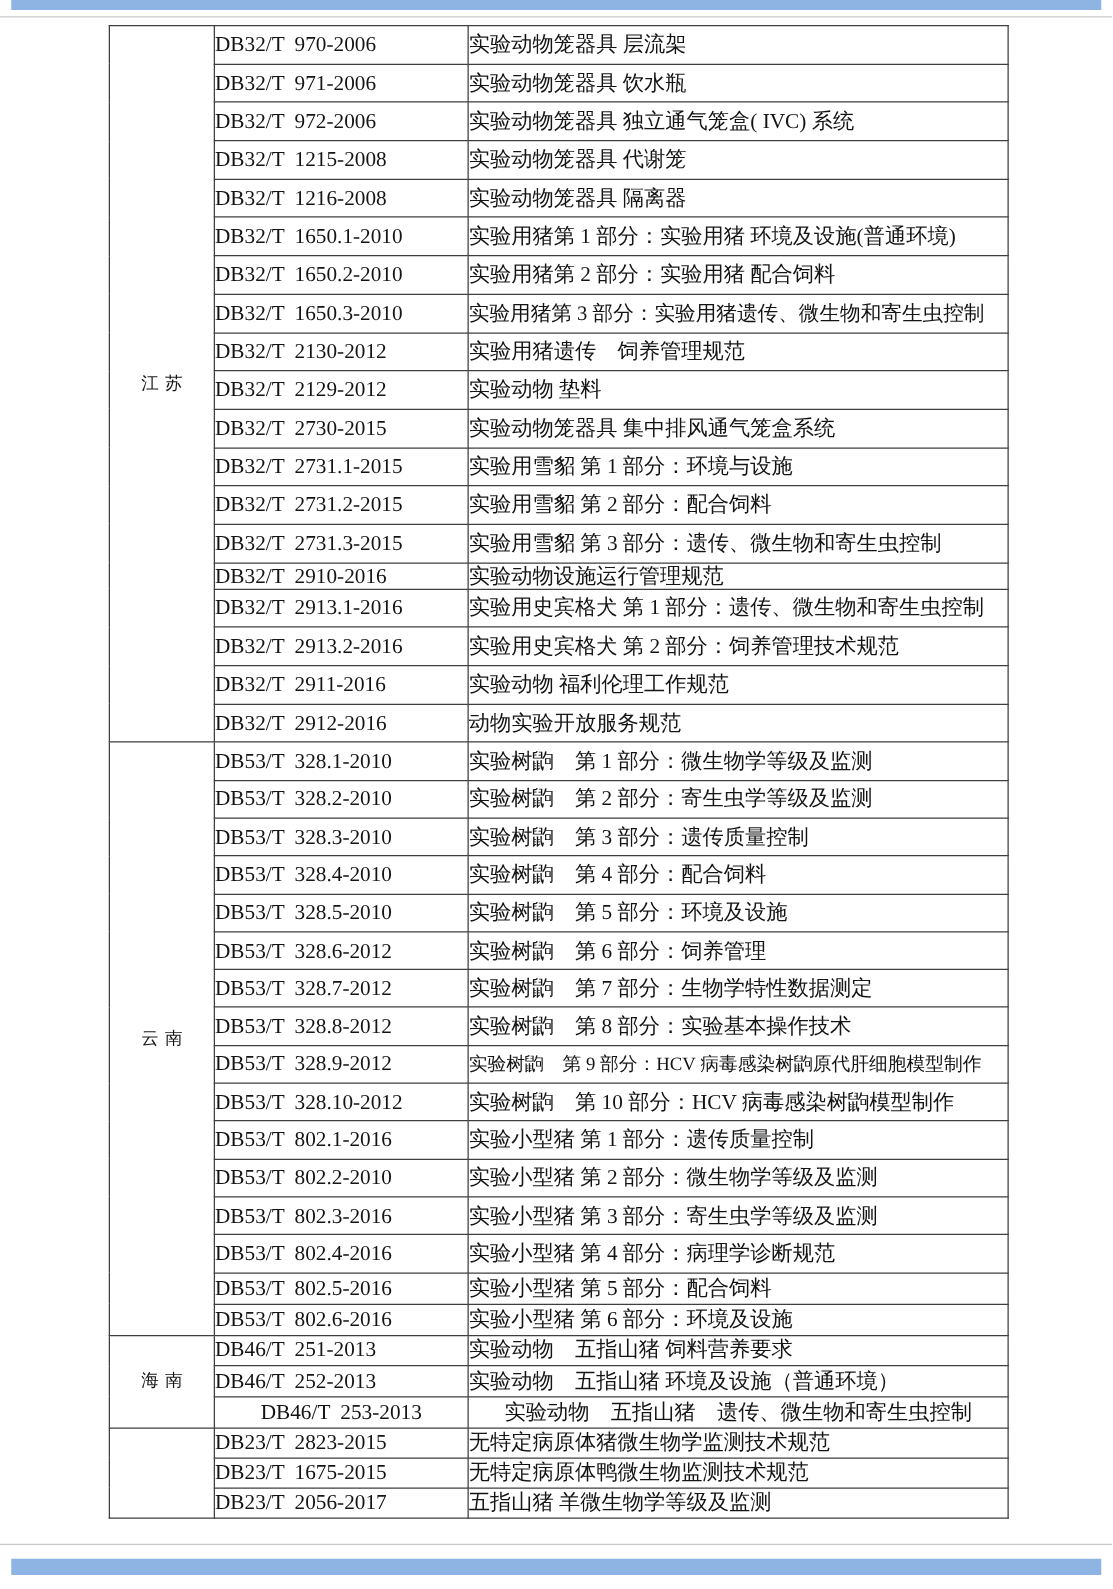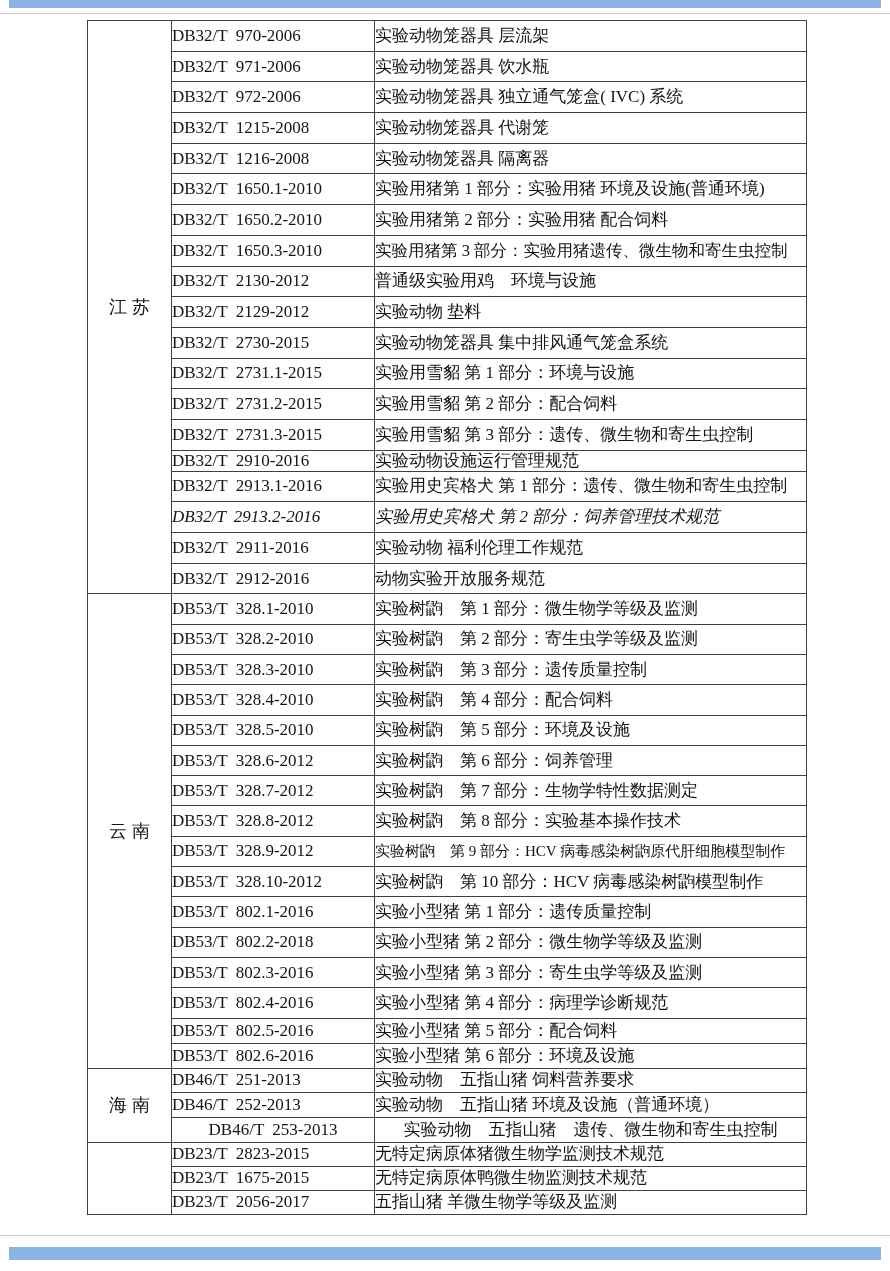--- a/index.html
+++ b/index.html
@@ -26,21 +26,21 @@
   }
   table.standards td{
     border:1px solid #3f3f3f;
     padding:0;
     vertical-align:middle;
     overflow:hidden;
   }
   tr.section-start td{border-top:1.5px solid #3f3f3f;}
   td.province{
     text-align:center;
-    font-size:18px;
+    font-size:14px;
     letter-spacing:5px;
     text-indent:5px;
     font-family:Liberation Serif, serif;
   }
   td.code{padding-left:11px;font-size:17px;white-space:pre;word-spacing:4px;}
   td.title{padding-left:10px;font-size:17px;white-space:pre;}
   td .fit{display:inline-block;white-space:pre;line-height:1;}
 </style>
 </head>
 <body>
@@ -84,21 +84,21 @@
         <tr style="height: 30.7px;">
           <td class="code"><span class="fit">DB32/T 1650.2-2010</span></td>
           <td class="title"><span class="fit">实验用猪第 2 部分：实验用猪 配合饲料</span></td>
         </tr>
         <tr style="height: 30.7px;">
           <td class="code"><span class="fit">DB32/T 1650.3-2010</span></td>
           <td class="title"><span class="fit" style="font-size: 16.5px;">实验用猪第 3 部分：实验用猪遗传、微生物和寄生虫控制</span></td>
         </tr>
         <tr style="height: 30.7px;">
           <td class="code"><span class="fit">DB32/T 2130-2012</span></td>
-          <td class="title"><span class="fit">普通级实验用鸡　环境与设施</span></td>
+          <td class="title"><span class="fit">实验用猪遗传　饲养管理规范</span></td>
         </tr>
         <tr style="height: 30.7px;">
           <td class="code"><span class="fit">DB32/T 2129-2012</span></td>
           <td class="title"><span class="fit">实验动物 垫料</span></td>
         </tr>
         <tr style="height: 30.7px;">
           <td class="code"><span class="fit">DB32/T 2730-2015</span></td>
           <td class="title"><span class="fit">实验动物笼器具 集中排风通气笼盒系统</span></td>
         </tr>
         <tr style="height: 30.7px;">
@@ -114,21 +114,21 @@
           <td class="title"><span class="fit">实验用雪貂 第 3 部分：遗传、微生物和寄生虫控制</span></td>
         </tr>
         <tr style="height: 16px;">
           <td class="code"><span class="fit">DB32/T 2910-2016</span></td>
           <td class="title"><span class="fit">实验动物设施运行管理规范</span></td>
         </tr>
         <tr style="height: 30.7px;">
           <td class="code"><span class="fit">DB32/T 2913.1-2016</span></td>
           <td class="title"><span class="fit">实验用史宾格犬 第 1 部分：遗传、微生物和寄生虫控制</span></td>
         </tr>
-        <tr style="height: 30.7px; font-style: italic;">
+        <tr style="height: 30.7px;">
           <td class="code"><span class="fit">DB32/T 2913.2-2016</span></td>
           <td class="title"><span class="fit">实验用史宾格犬 第 2 部分：饲养管理技术规范</span></td>
         </tr>
         <tr style="height: 30.7px;">
           <td class="code"><span class="fit">DB32/T 2911-2016</span></td>
           <td class="title"><span class="fit">实验动物 福利伦理工作规范</span></td>
         </tr>
         <tr style="height: 30.7px;">
           <td class="code"><span class="fit">DB32/T 2912-2016</span></td>
           <td class="title"><span class="fit">动物实验开放服务规范</span></td>
@@ -172,21 +172,21 @@
         </tr>
         <tr style="height: 30.3px;">
           <td class="code"><span class="fit">DB53/T 328.10-2012</span></td>
           <td class="title"><span class="fit">实验树鼩　第 10 部分：HCV 病毒感染树鼩模型制作</span></td>
         </tr>
         <tr style="height: 30.3px;">
           <td class="code"><span class="fit">DB53/T 802.1-2016</span></td>
           <td class="title"><span class="fit">实验小型猪 第 1 部分：遗传质量控制</span></td>
         </tr>
         <tr style="height: 30.3px;">
-          <td class="code"><span class="fit">DB53/T 802.2-2018</span></td>
+          <td class="code"><span class="fit">DB53/T 802.2-2010</span></td>
           <td class="title"><span class="fit">实验小型猪 第 2 部分：微生物学等级及监测</span></td>
         </tr>
         <tr style="height: 30.3px;">
           <td class="code"><span class="fit">DB53/T 802.3-2016</span></td>
           <td class="title"><span class="fit">实验小型猪 第 3 部分：寄生虫学等级及监测</span></td>
         </tr>
         <tr style="height: 30.3px;">
           <td class="code"><span class="fit">DB53/T 802.4-2016</span></td>
           <td class="title"><span class="fit">实验小型猪 第 4 部分：病理学诊断规范</span></td>
         </tr>

